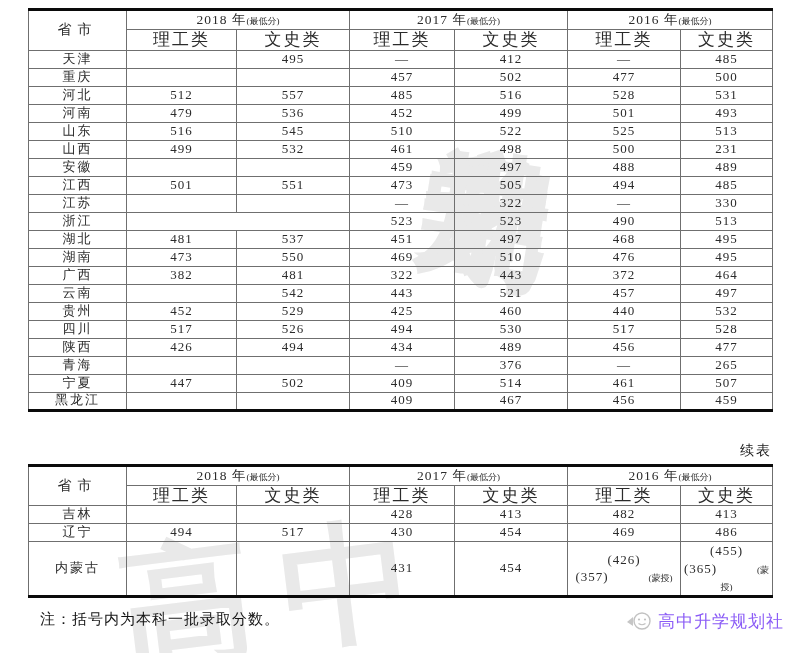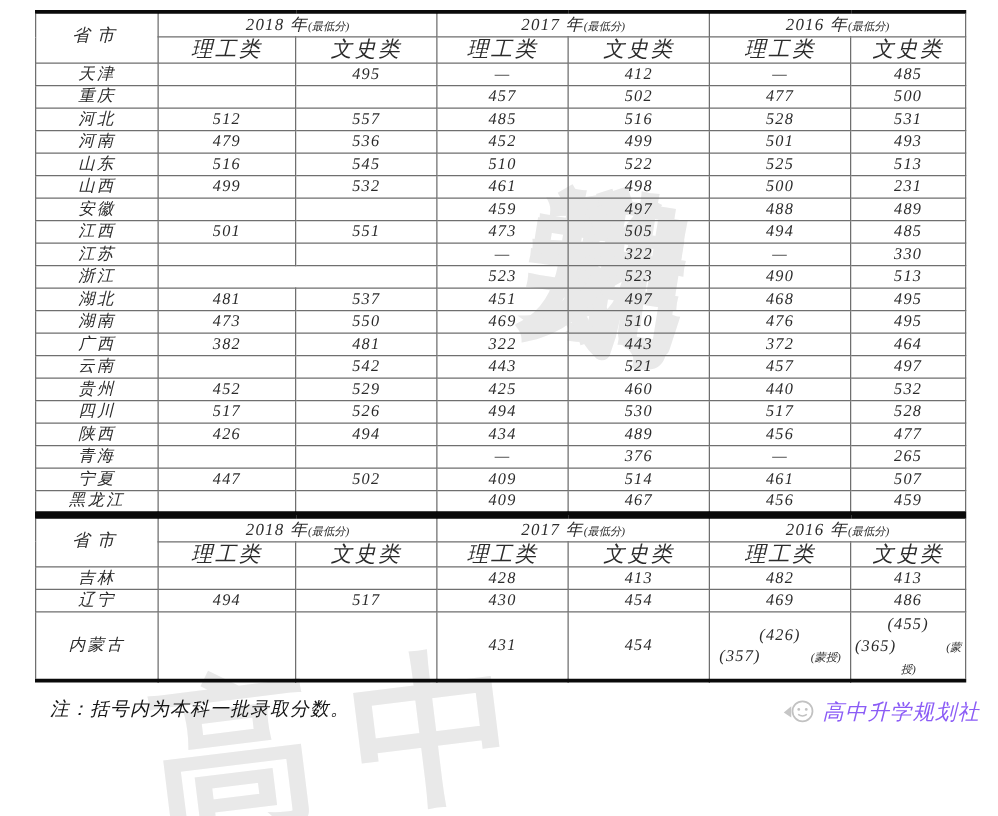--- a/index.html
+++ b/index.html
@@ -2,21 +2,21 @@
 <html><head>
 <meta charset="utf-8">
 <style>
   * { box-sizing: border-box; }
   html,body { margin:0; padding:0; }
   body {
     width:798px; height:653px; background:#ffffff;
     font-family:"Liberation Serif","DejaVu Serif",serif;
     color:#2b2b2b; position:relative; overflow:hidden;
   }
-  .page { position:relative; width:798px; height:653px; z-index:1;font-style:italic; }
+  .page { position:relative; width:798px; height:653px; z-index:1; }
 
   
   .watermark {
     position:absolute; z-index:0; color:#e9e9e9; font-weight:bold;
     pointer-events:none; user-select:none; line-height:1;
   }
   .wm-right { top:42px; left:448px; font-size:128px; writing-mode:vertical-rl;
               letter-spacing:6px; transform:rotate(9deg); }
   .wm-bottom { top:528px; left:120px; font-size:132px; letter-spacing:30px;
                transform:rotate(-7deg); }
@@ -271,20 +271,21 @@
         <td></td>
         <td></td>
         <td>409</td>
         <td>467</td>
         <td>456</td>
         <td>459</td>
       </tr>
     </tbody>
   </table>
 
+  <div class="cont-label-row">续表</div>
 
   <table class="score-table t2">
     <colgroup>
       <col style="width:98px">
         <col style="width:110px">
         <col style="width:113px">
       <col style="width:105px">
         <col style="width:113px">
         <col style="width:113px">
         <col style="width:92px">

